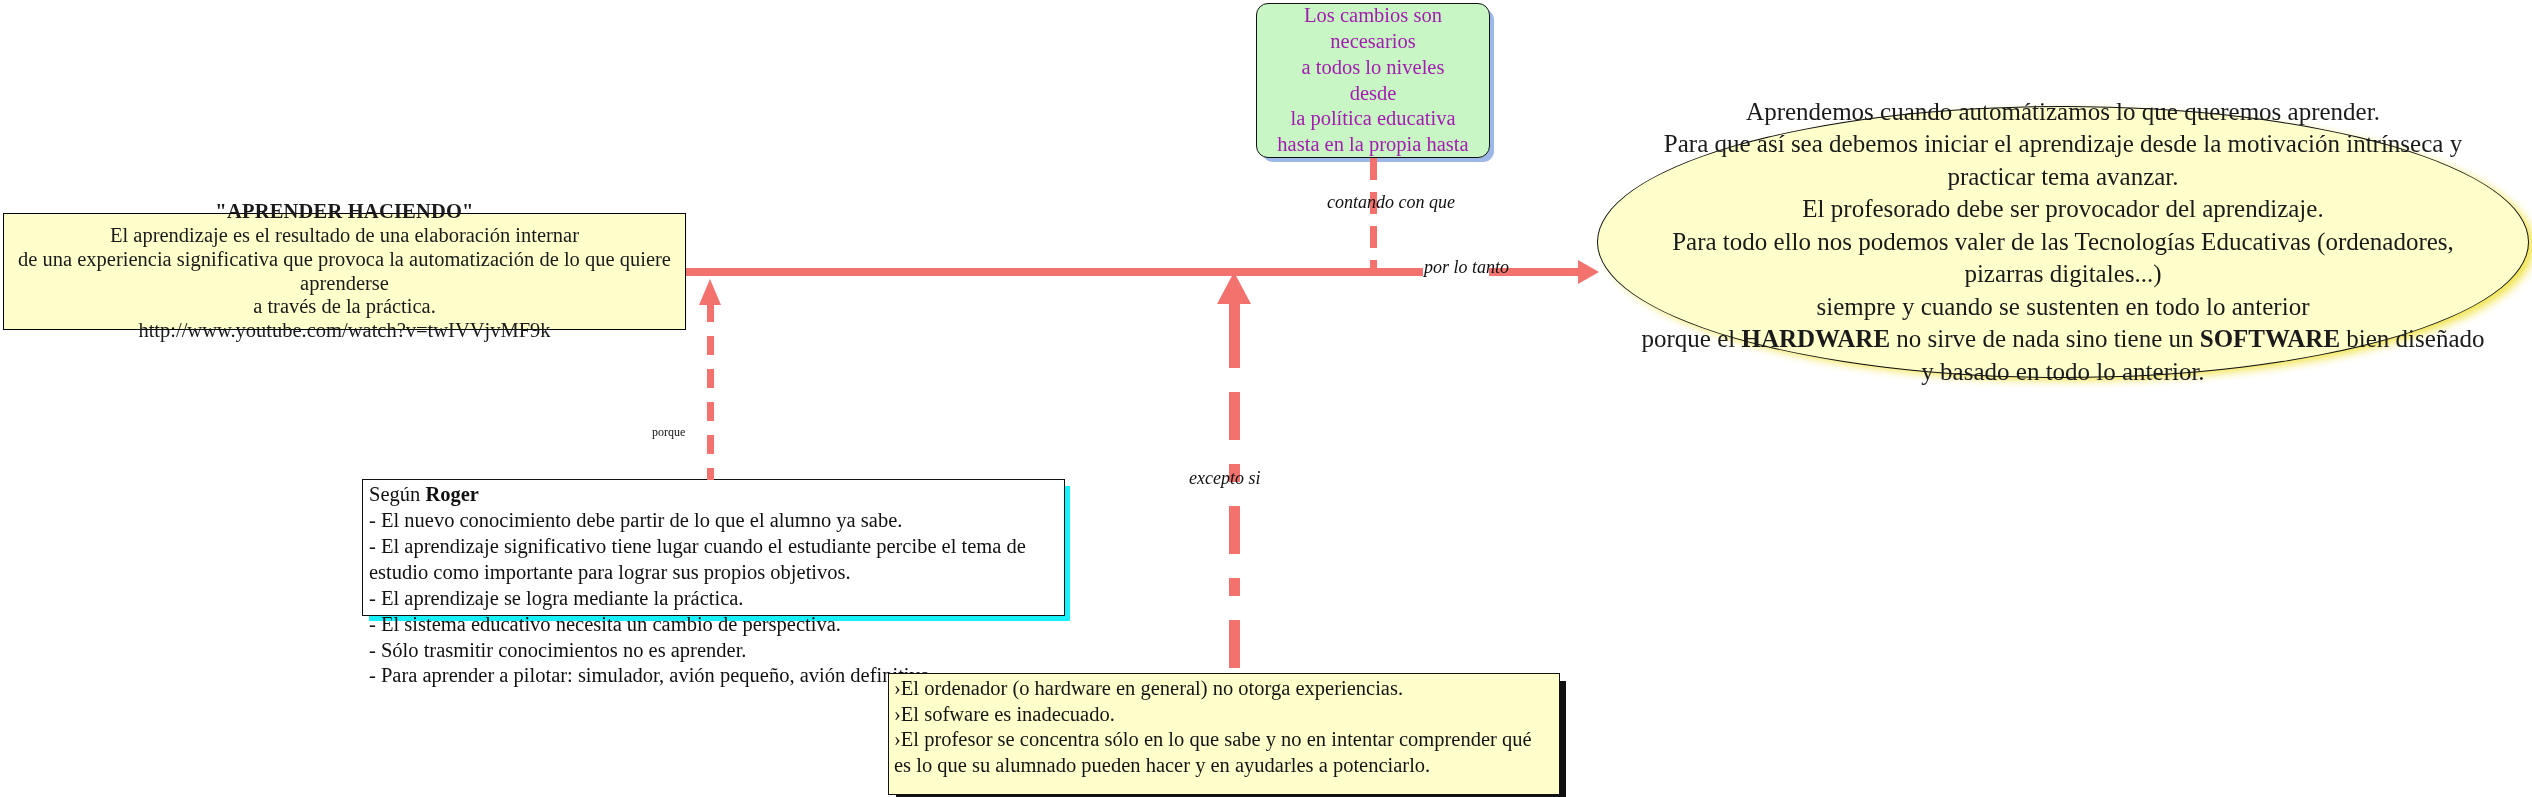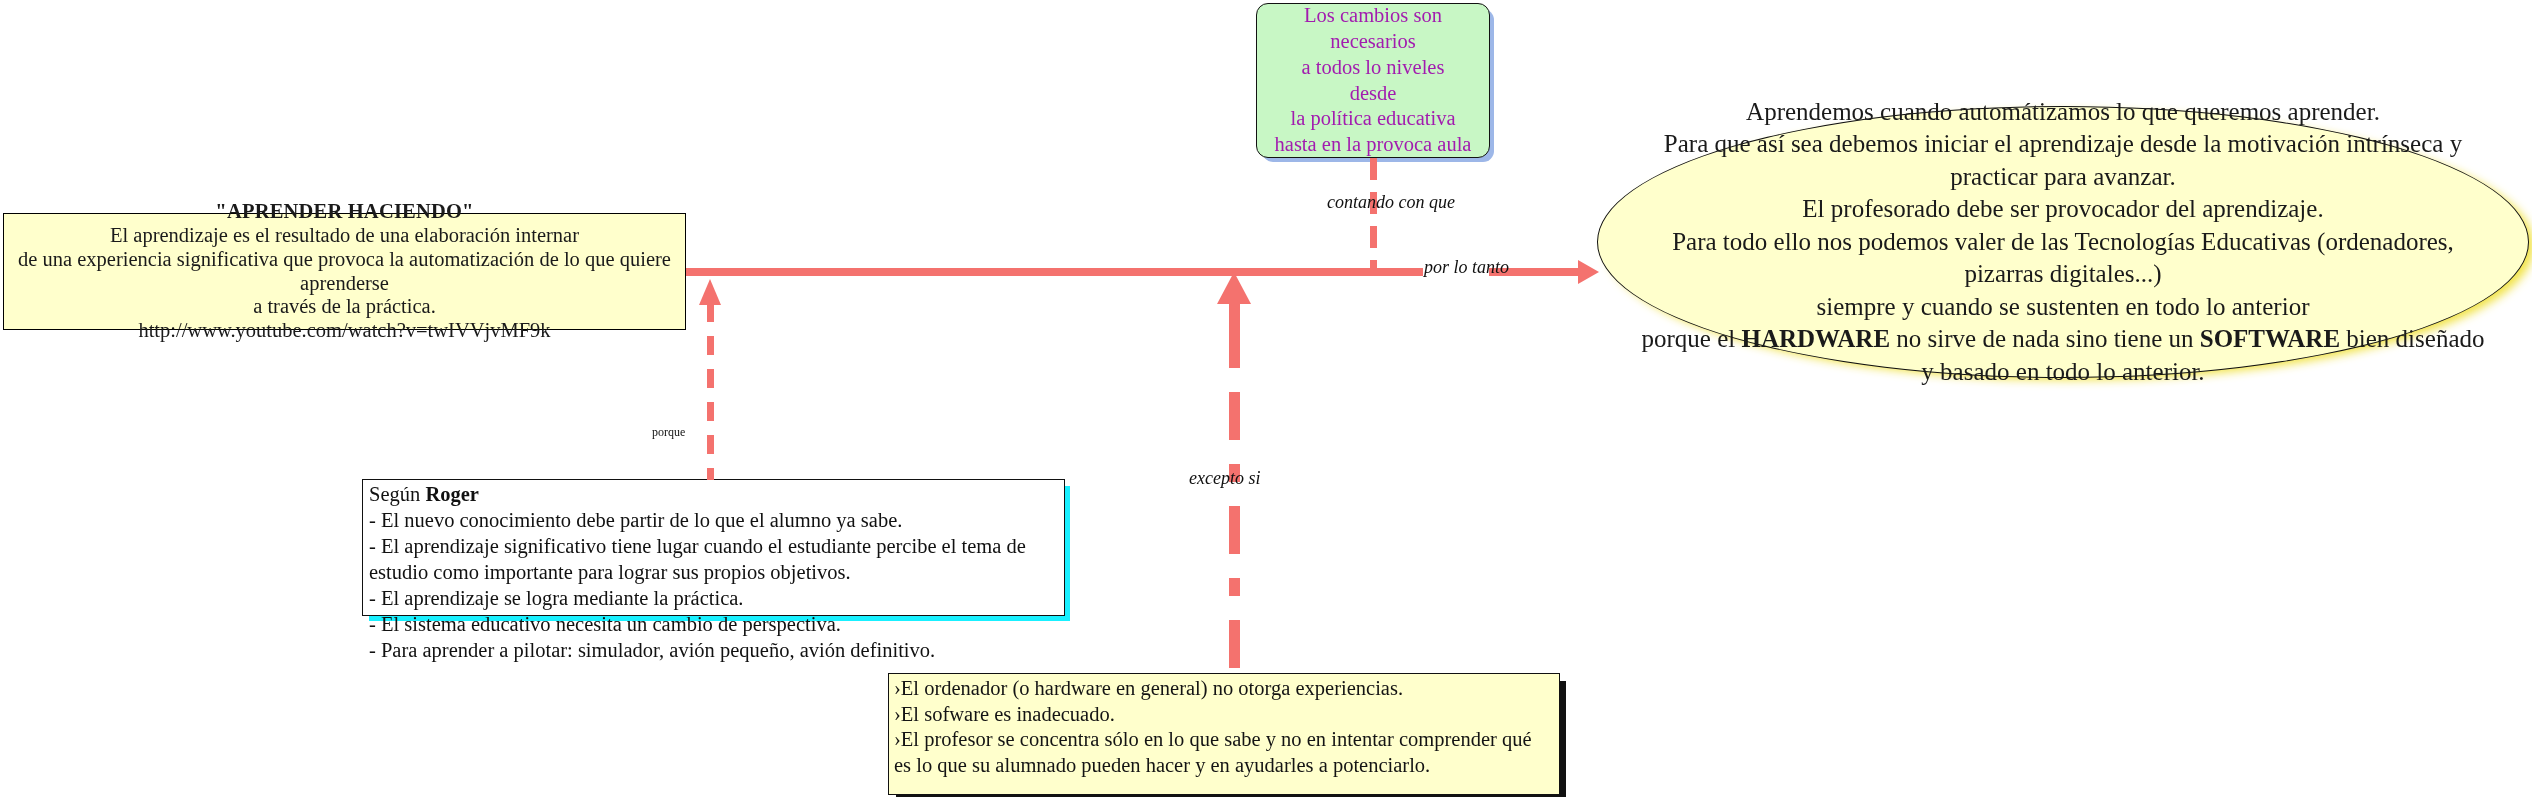--- a/index.html
+++ b/index.html
@@ -254,41 +254,42 @@
       <div>http://www.youtube.com/watch?v=twIVVjvMF9k</div>
     </div>
   </div>
 
   <div class="node" id="box-cambios">
     <div>
       <div>Los cambios son necesarios</div>
       <div>a todos lo niveles</div>
       <div>desde</div>
       <div>la política educativa</div>
-      <div>hasta en la provoca aula</div>
+      <div>hasta en la propia hasta</div>
     </div>
   </div>
 
   <div class="node" id="ellipse-conclusion">
     <div>
       <div>Aprendemos cuando automátizamos lo que queremos aprender.</div>
-      <div>Para que así sea debemos iniciar el aprendizaje desde la motivación intrínseca y practicar para avanzar.</div>
+      <div>Para que así sea debemos iniciar el aprendizaje desde la motivación intrínseca y practicar tema avanzar.</div>
       <div>El profesorado debe ser provocador del aprendizaje.</div>
       <div>Para todo ello nos podemos valer de las Tecnologías Educativas (ordenadores, pizarras digitales...)</div>
       <div>siempre y cuando se sustenten en todo lo anterior</div>
       <div><span>porque el </span><span class="emph">HARDWARE</span><span> no sirve de nada sino tiene un </span><span class="emph">SOFTWARE</span><span> bien diseñado y basado en todo lo anterior.</span></div>
     </div>
   </div>
 
   <div class="node" id="box-roger">
     <div class="hdr"><span class="lead">Según </span><span>Roger</span></div>
     <div>- El nuevo conocimiento debe partir de lo que el alumno ya sabe.</div>
     <div>- El aprendizaje significativo tiene lugar cuando el estudiante percibe el tema de estudio como importante para lograr sus propios objetivos.</div>
     <div>- El aprendizaje se logra mediante la práctica.</div>
     <div>- El sistema educativo necesita un cambio de perspectiva.</div>
+    <div>- Sólo trasmitir conocimientos no es aprender.</div>
     <div>- Para aprender a pilotar: simulador, avión pequeño, avión definitivo.</div>
   </div>
 
   <div class="node" id="box-excepciones">
     <div>›El ordenador (o hardware en general) no otorga experiencias.</div>
     <div>›El sofware es inadecuado.</div>
     <div>›El profesor se concentra sólo en lo que sabe y no en intentar comprender qué es lo que su alumnado pueden hacer y en ayudarles a potenciarlo.</div>
 
   </div>
 

